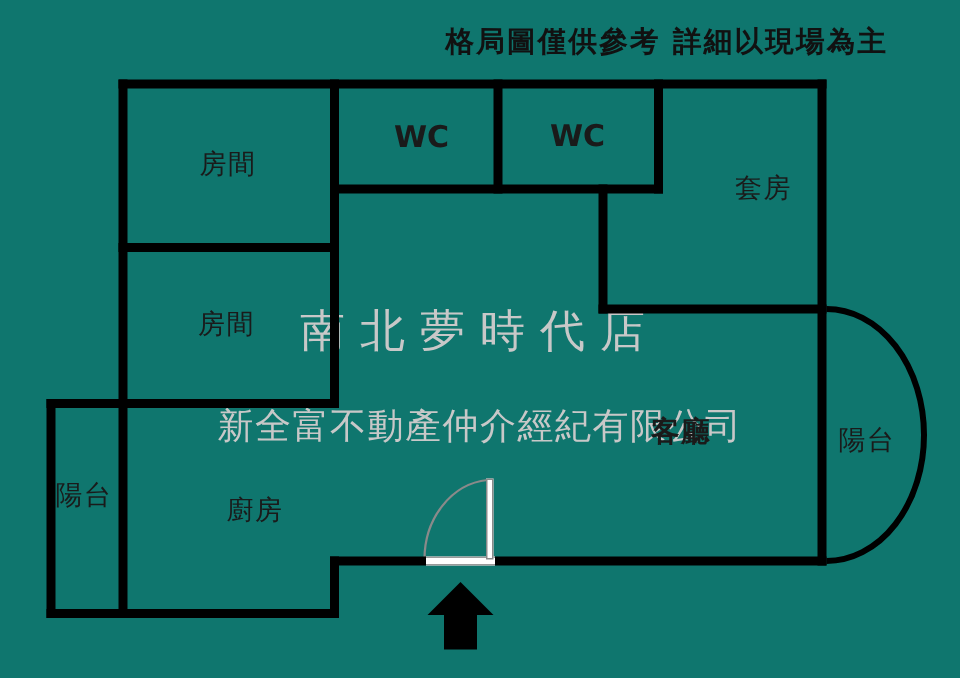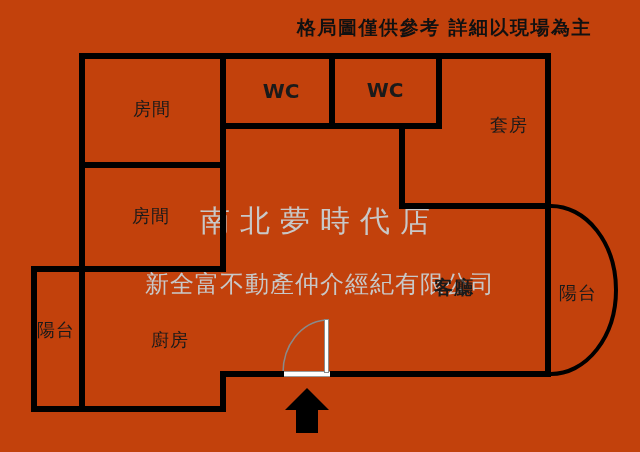--- a/index.html
+++ b/index.html
@@ -1,20 +1,20 @@
 <!DOCTYPE html>
 <html><head>
 <meta charset="utf-8">
 <style>
   html, body { margin: 0; padding: 0; background: #ffffff; }
   .stage {
     position: relative;
     width: 640px;
     height: 452px;
-    background: #c2410c;
+    background: #0f766e;
     overflow: hidden;
     font-family: "DejaVu Sans", "Liberation Sans", sans-serif;
   }
   .wall { position: absolute; background: #000000; }
   .label {
     position: absolute;
     transform: translate(-50%, -50%);
     color: #1a1a1a;
     font-size: 18px;
     font-weight: 500;

